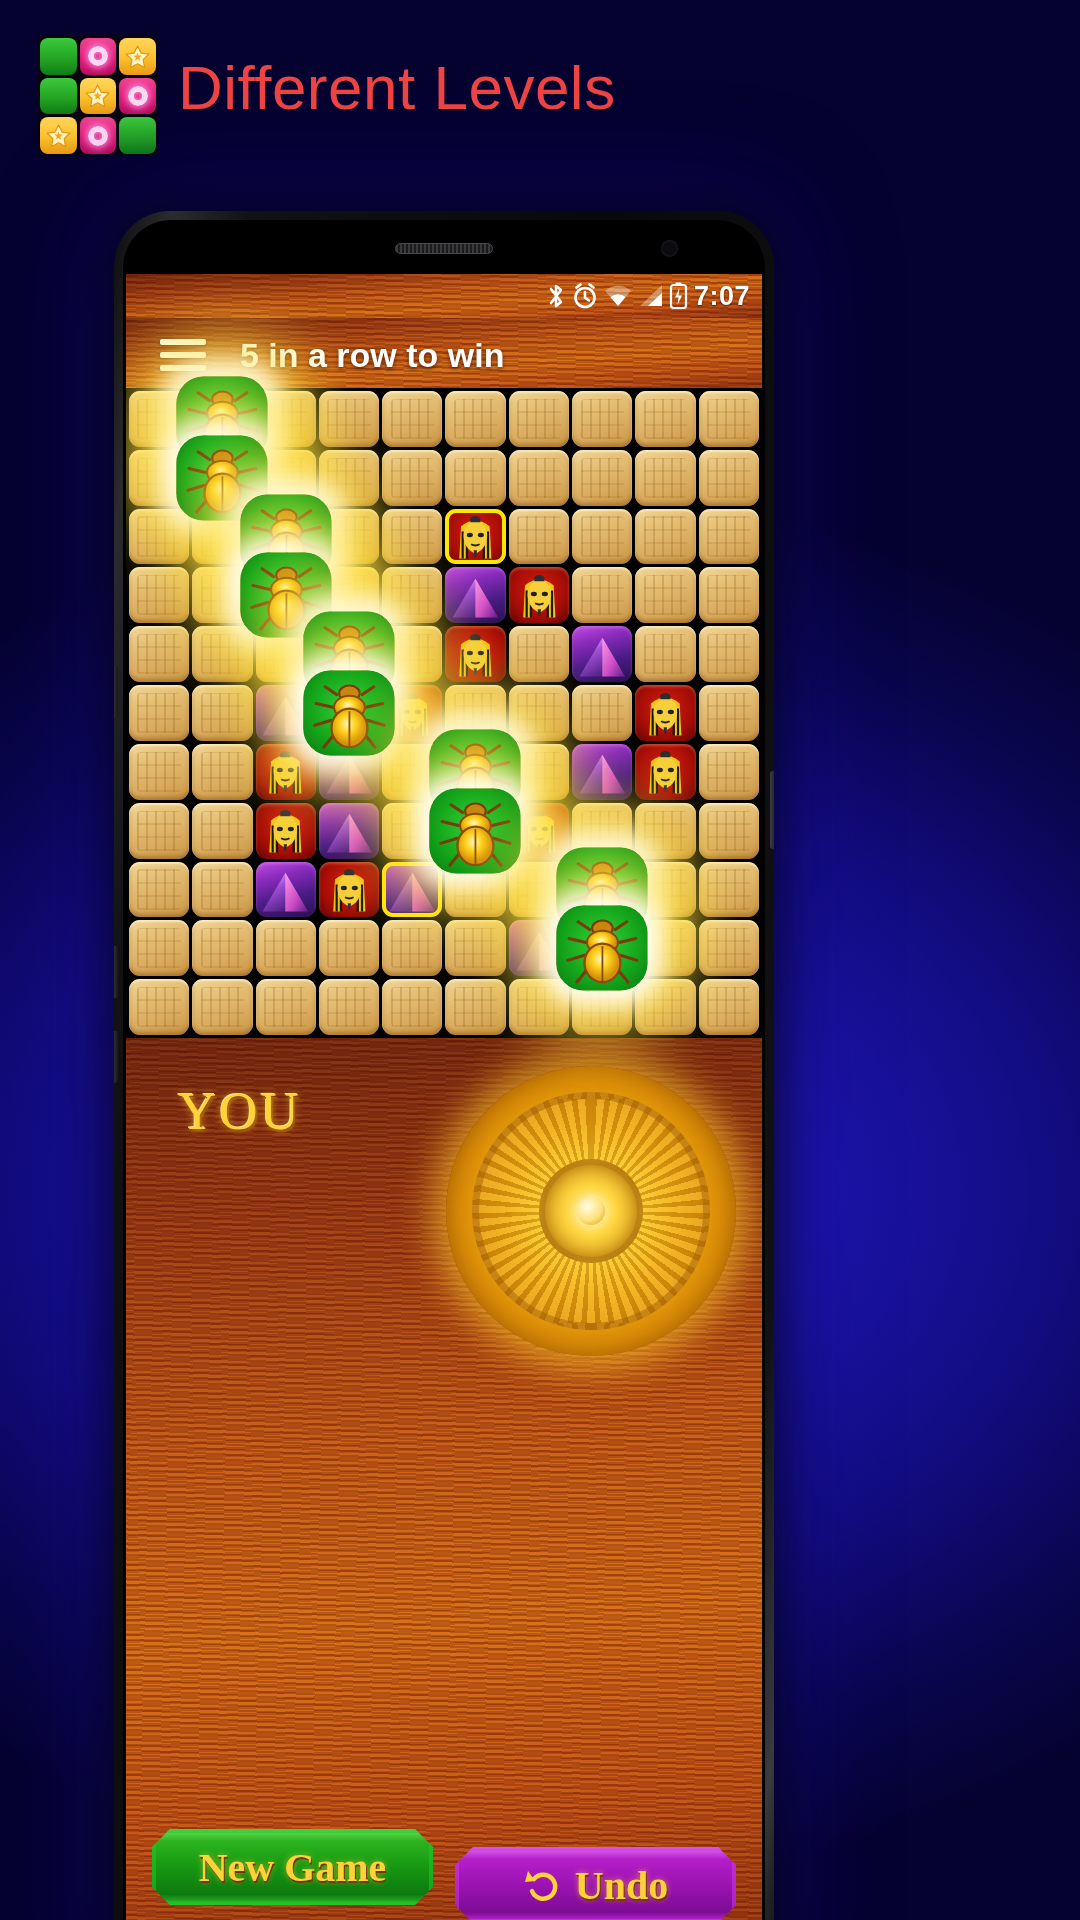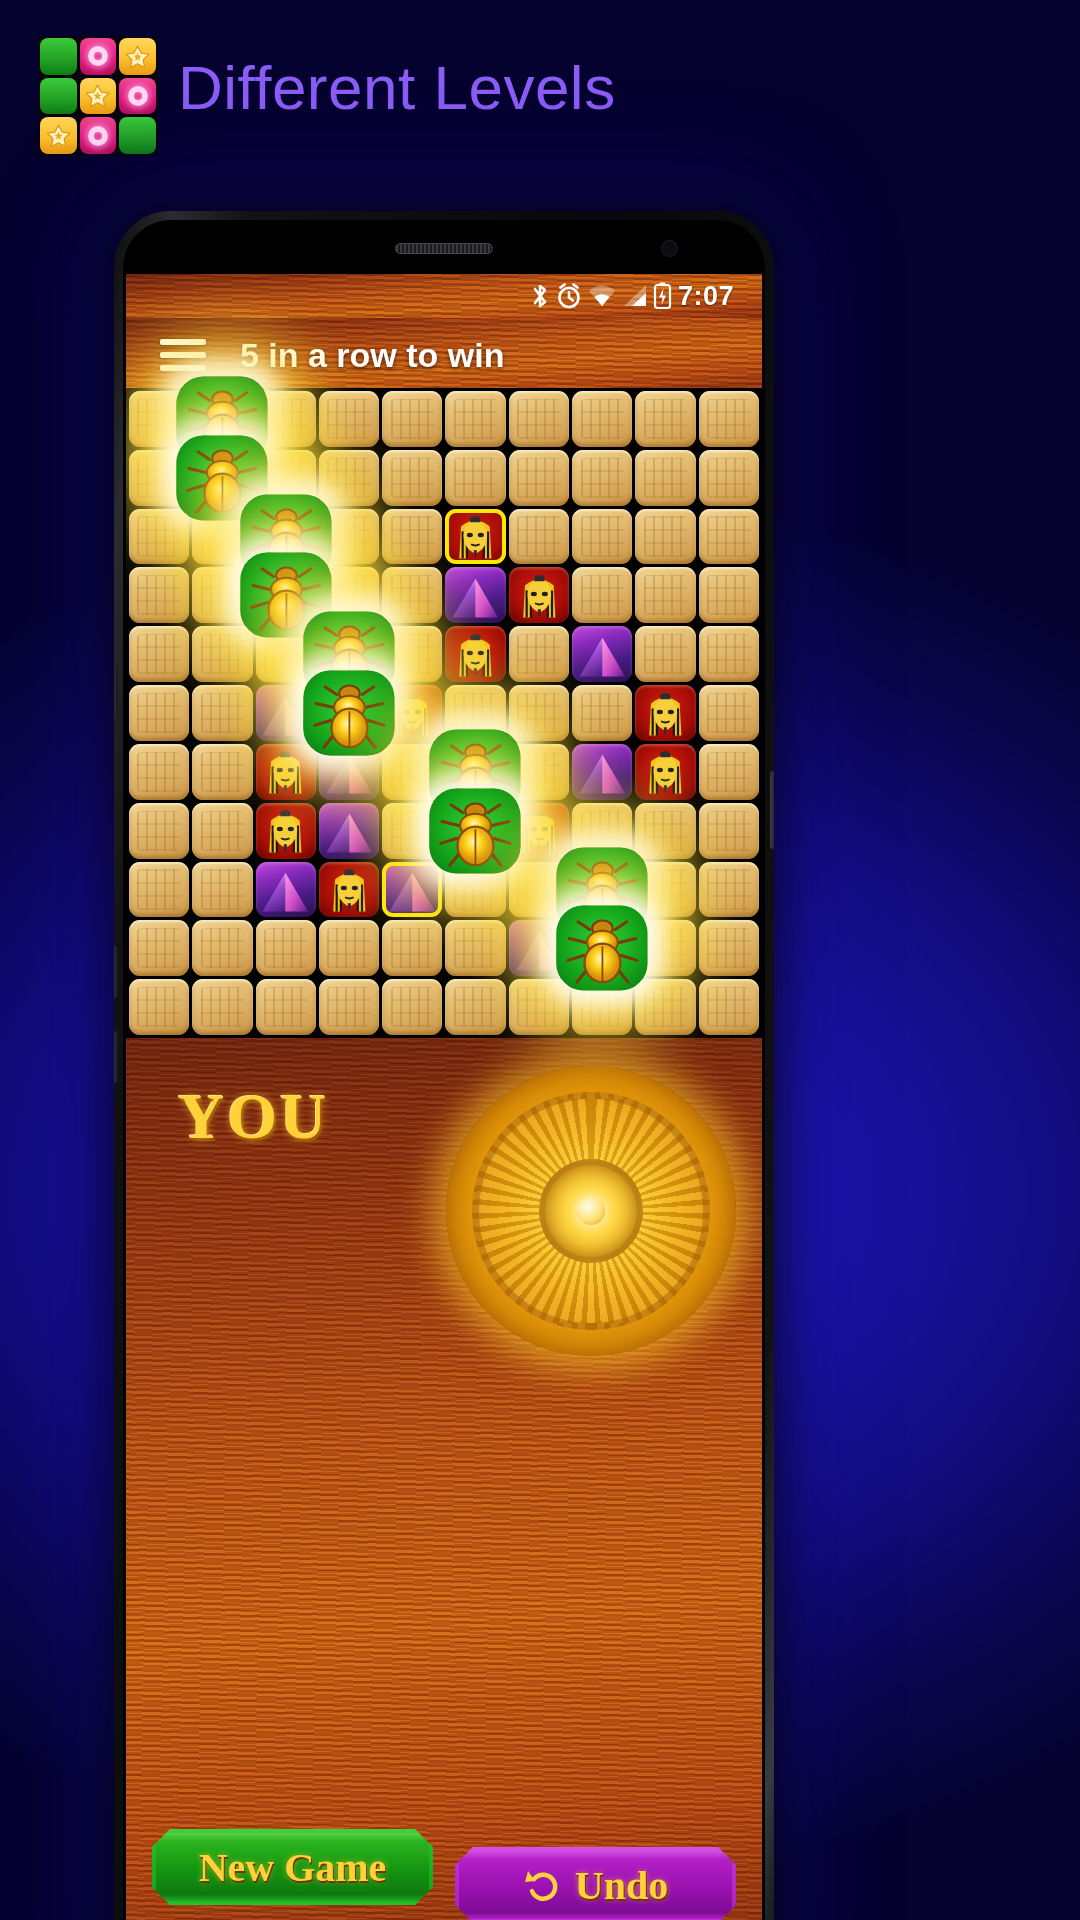--- a/index.html
+++ b/index.html
@@ -22,21 +22,21 @@
   .ic-tile { border-radius:8px; position:relative; display:flex; align-items:center; justify-content:center;}
   .ic-green { background:linear-gradient(180deg,#3cc93c 0%, #24a524 55%, #0e7d14 100%); }
   .ic-pink  { background:linear-gradient(180deg,#f0468f 0%, #e01878 55%, #b50f5e 100%); }
   .ic-gold  { background:linear-gradient(180deg,#ffd65c 0%, #fcc02e 55%, #e89a14 100%); }
   .ic-ring { width:55%; height:55%; border-radius:50%; border:6px solid #ffd9f2;
              box-shadow:0 0 7px 2px #ff7fd8, inset 0 0 5px #ff9ce2; }
   .ic-star { width:74%; height:74%; display:block; }
 
   #headline {
     position:absolute; left:178px; top:52px;
-    font-size:62px; font-weight:300; color:#8b5cf6; letter-spacing:0.5px;
+    font-size:62px; font-weight:300; color:#ef4444; letter-spacing:0.5px;
     font-family:"Liberation Sans", sans-serif;
   }
 
   
   #phone {
     position:absolute; left:114px; top:211px; width:660px; height:1760px;
     border-radius:56px 56px 0 0;
     background:linear-gradient(100deg,#0c0c0e 0%, #2c2c30 6%, #121214 14%, #08080a 50%, #121214 88%, #3a3a40 96%, #101012 100%);
     box-shadow: 0 0 42px 8px rgba(0,0,0,.55), 0 0 90px 24px rgba(20,10,120,.5);
     overflow:hidden;
@@ -71,21 +71,21 @@
     background:
       repeating-linear-gradient(3deg, rgba(120,28,12,.30) 0px, rgba(120,28,12,.30) 2px, rgba(255,150,70,.10) 2px, rgba(255,150,70,.10) 5px),
       repeating-linear-gradient(-2deg, rgba(90,18,8,.22) 0px, rgba(90,18,8,.22) 3px, rgba(255,170,90,.08) 3px, rgba(255,170,90,.08) 7px),
       linear-gradient(175deg,#5e1a08 0%, #8a2f0c 18%, #bd5410 42%, #d0690f 62%, #b94a0e 82%, #7c2409 100%);
   }
 
   
   #status-bar {
     position:absolute; left:0; top:0; width:636px; height:44px;
     display:flex; align-items:center; justify-content:flex-end; gap:4px;
-    padding-right:28px; color:#fff;
+    padding-right:12px; color:#fff;
   }
   #status-bar svg { display:block; }
   #clock { font-size:27px; font-weight:700; color:#fff; letter-spacing:.5px;
            text-shadow:0 1px 2px rgba(0,0,0,.6); margin-left:2px; }
 
   
   #title-bar { position:absolute; left:0; top:44px; width:636px; height:74px;
                display:flex; align-items:center; }
   #menu-btn { width:70px; display:flex; flex-direction:column; gap:7px; align-items:center;
               margin-left:22px; }
@@ -128,21 +128,21 @@
     z-index:5; transform:scale(1.52); border-radius:18px;
   }
   .sel-ring { outline:4px solid #ffe800; outline-offset:-4px; border-radius:11px; }
   .tile-art { position:absolute; inset:8%; }
 
   
   #win-panel { position:absolute; left:0; top:764px; width:636px; height:933px; }
   #you-win { position:absolute; left:34px; top:48px; width:330px; color:#ffd23a;
              font-family:"Liberation Serif", serif; line-height:.98;
              text-shadow: 0 0 8px rgba(255,190,40,.75), 2px 3px 0 #8a4a05, -1px -1px 0 #ffeea0; }
-  #you-win .l1 { font-size:64px; letter-spacing:3px; padding-left:18px;font-weight:bold; }
+  #you-win .l1 { font-size:53px; letter-spacing:3px; padding-left:18px; }
   #you-win .l2 { font-size:118px; letter-spacing:2px; }
   #coin {
     position:absolute; right:26px; top:28px; width:290px; height:290px; border-radius:50%;
     background:
       radial-gradient(circle at 50% 50%, #fff6b0 0%, #ffd932 16%, #f0ab10 42%, #d98c07 66%, #b06a05 86%, #8a4d03 100%);
     box-shadow: 0 0 34px 14px rgba(255,200,40,.6), inset 0 0 26px rgba(140,70,0,.55);
   }
   #coin::before {
     content:""; position:absolute; inset:9%; border-radius:50%;
     border:7px solid rgba(160,90,6,.45);

